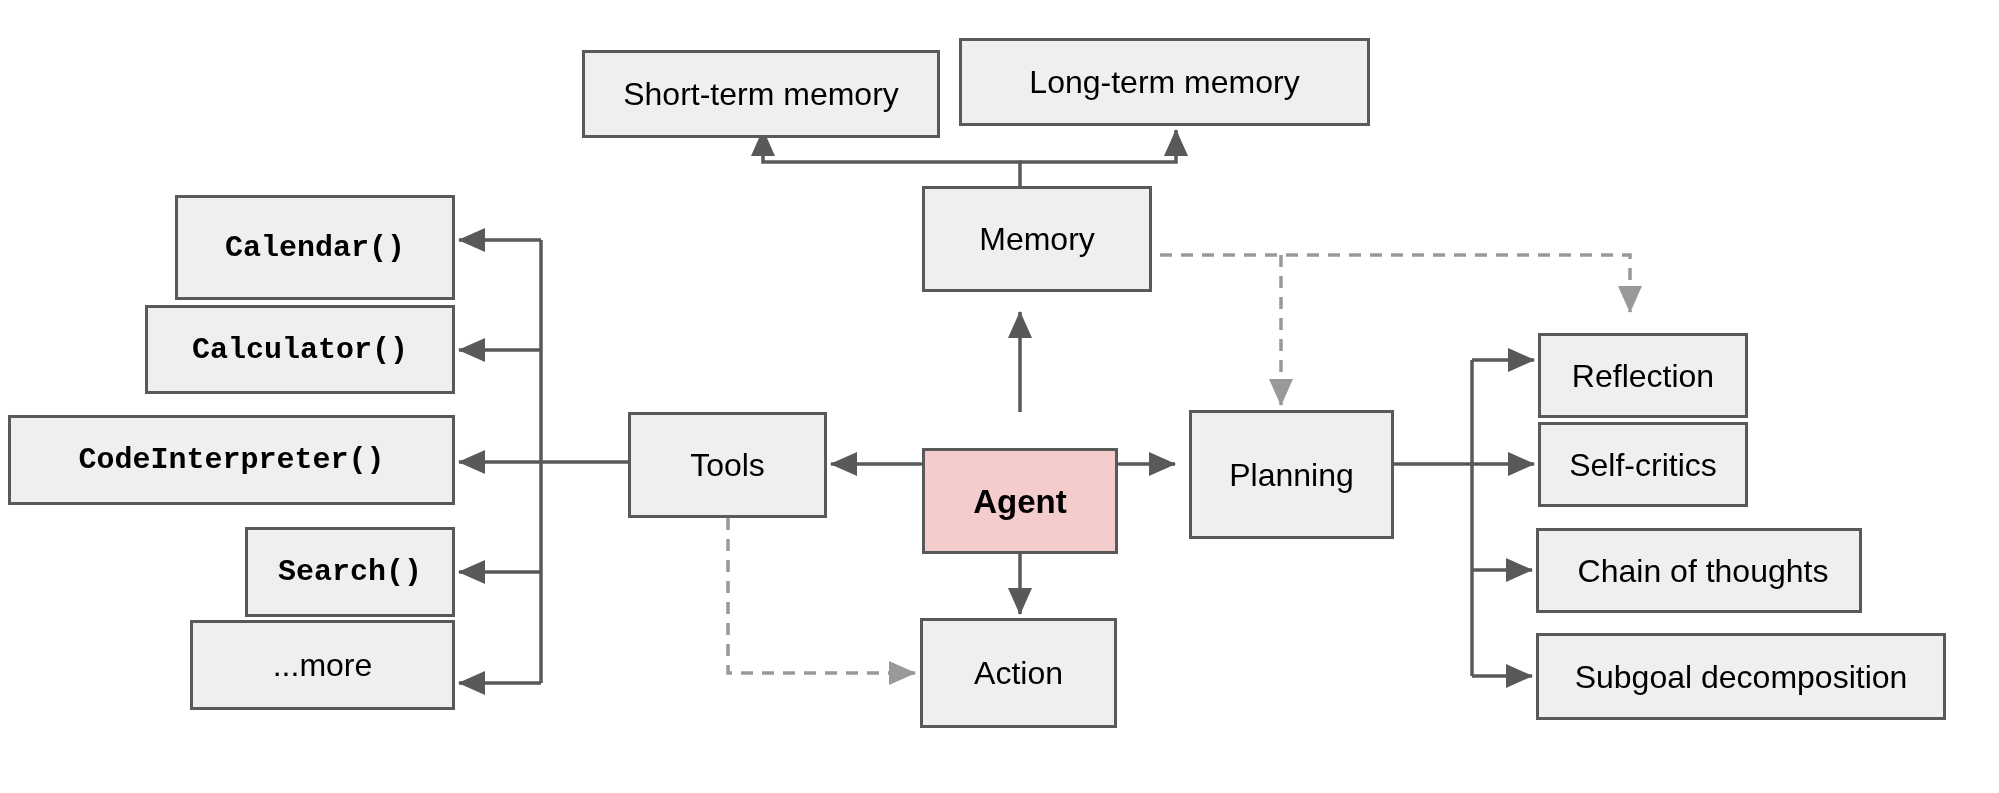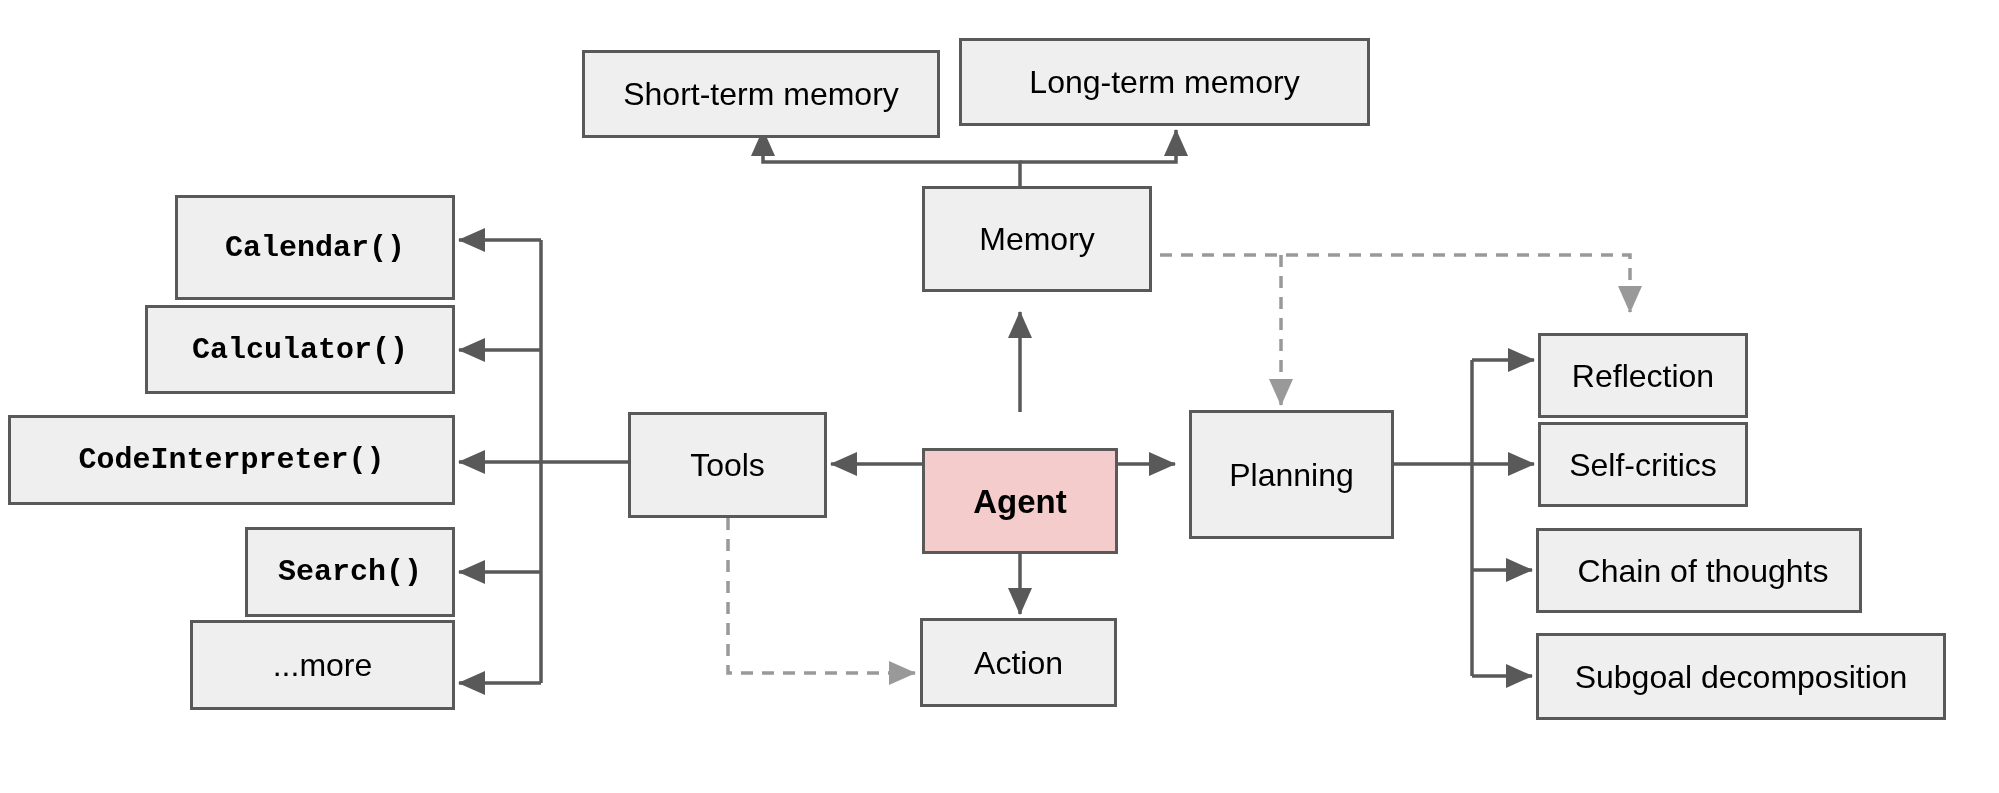--- a/index.html
+++ b/index.html
@@ -45,21 +45,21 @@
     font-weight: bold;
     font-size: 33px;
   }
   
   #node-stm      { left: 582px;  top: 38px;  width: 358px; height: 88px; margin-top: 12px; }
   #node-ltm      { left: 959px;  top: 38px;  width: 411px; height: 88px; text-align: right; }
   #node-memory   { left: 922px;  top: 186px; width: 230px; height: 106px; }
   #node-agent    { left: 922px;  top: 412px; width: 196px; height: 106px; margin-top: 36px; }
   #node-tools    { left: 628px;  top: 412px; width: 199px; height: 106px; }
   #node-planning { left: 1178px; top: 410px; width: 205px; height: 129px; margin-left: 11px; }
-  #node-action   { left: 920px;  top: 618px; width: 197px; height: 89px; }
+  #node-action   { left: 920px;  top: 618px; width: 197px; height: 110px; }
   
   #tool-0 { left: 175px; top: 195px; width: 280px; height: 105px; }
   #tool-1 { left: 145px; top: 305px; width: 310px; height: 89px; font-family: Liberation Mono, monospace; }
   #tool-2 { left: 8px;   top: 415px; width: 447px; height: 90px; }
   #tool-3 { left: 245px; top: 527px; width: 210px; height: 90px; }
   #tool-4 { left: 190px; top: 620px; width: 265px; height: 90px; }
   
   #plan-0 { left: 1538px; top: 333px; width: 210px; height: 85px; }
   #plan-1 { left: 1538px; top: 422px; width: 210px; height: 85px; }
   #plan-2 { left: 1536px; top: 528px; width: 326px; height: 85px; padding-left: 8px; }

